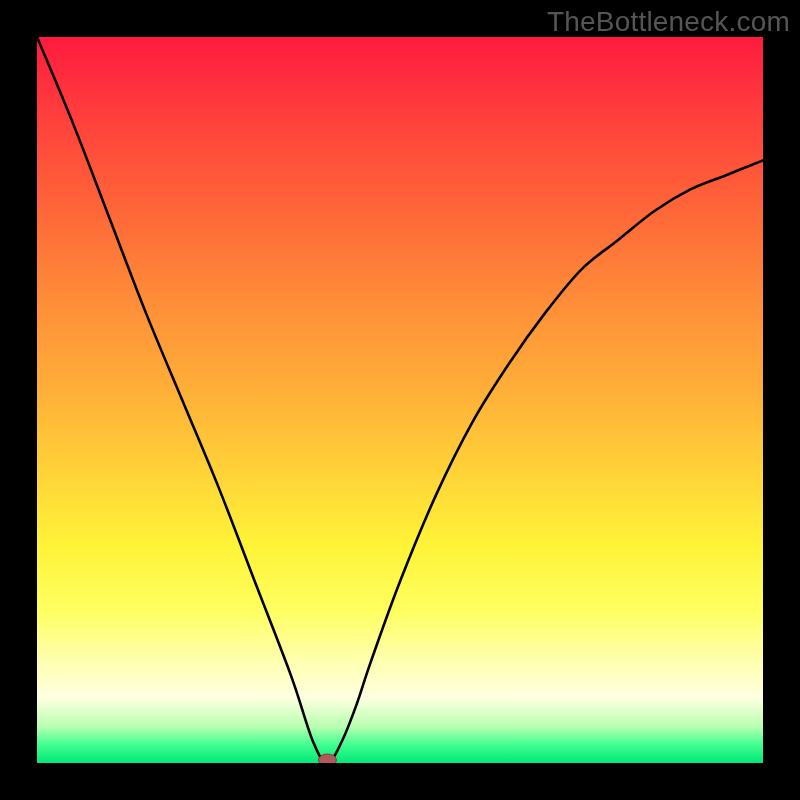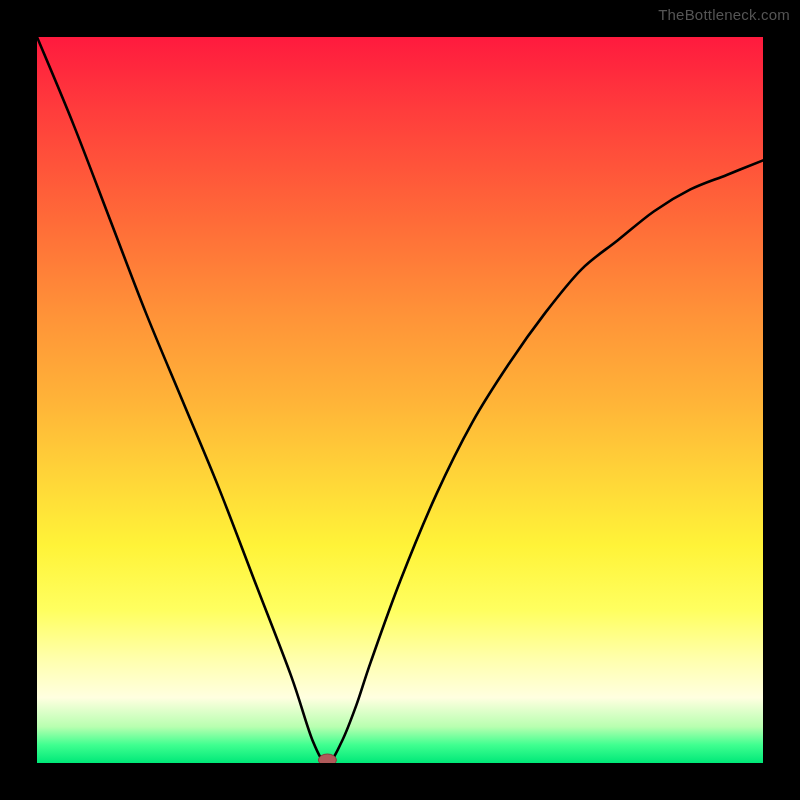--- a/index.html
+++ b/index.html
@@ -49,21 +49,21 @@
   }
   .svg-overlay {
     position: absolute;
     inset: 0;
   }
   .watermark {
     position: absolute;
     top: 6px;
     right: 10px;
     color: #555;
-    font-size: 15px;
+    font-size: 28px;
     letter-spacing: 0.2px;
     font-weight: 400;
   }
 </style>
 </head>
 <body>
 
 <div class="frame">
 
   <div class="watermark">TheBottleneck.com</div>

